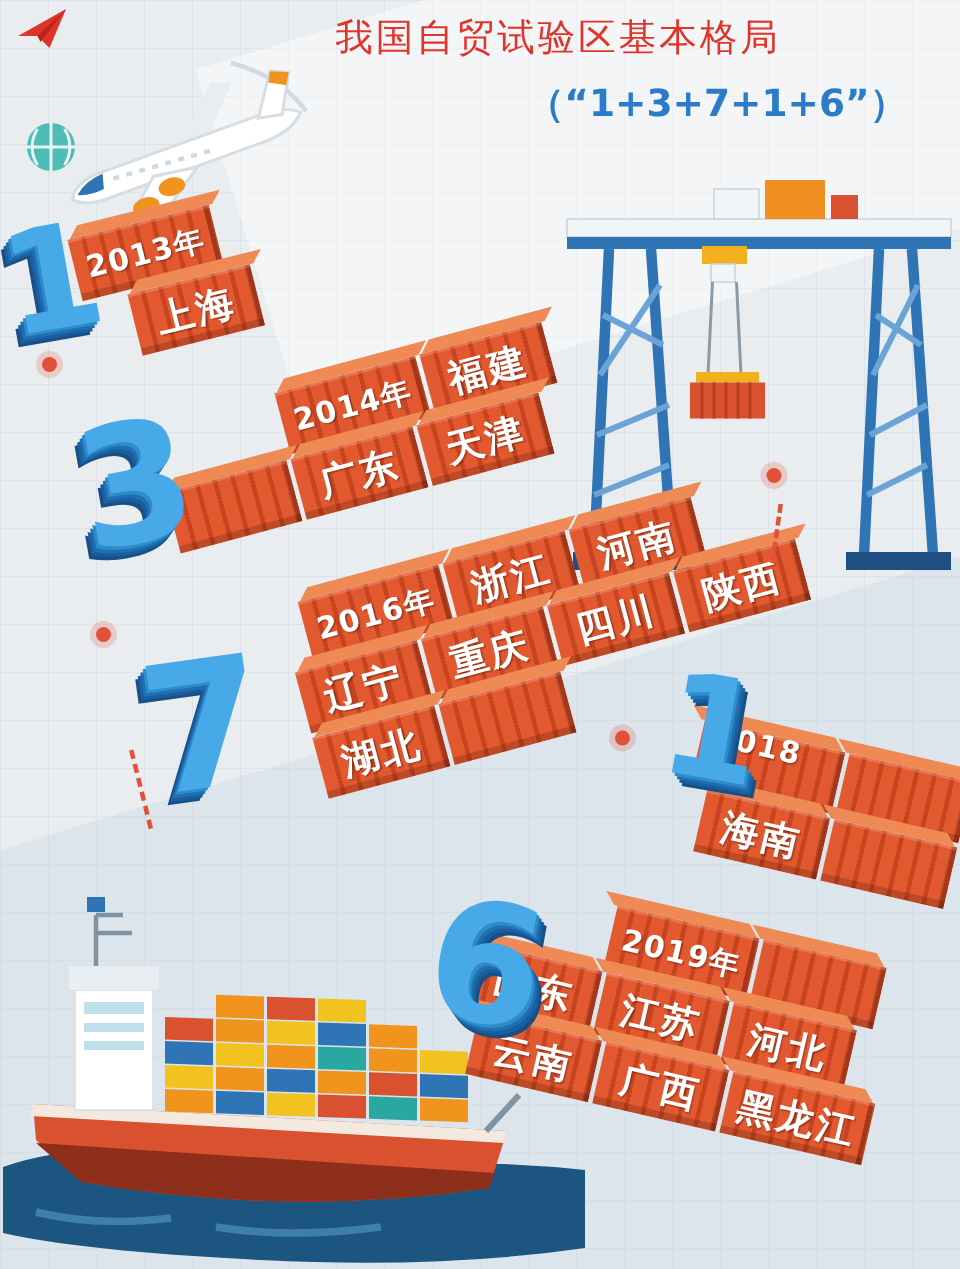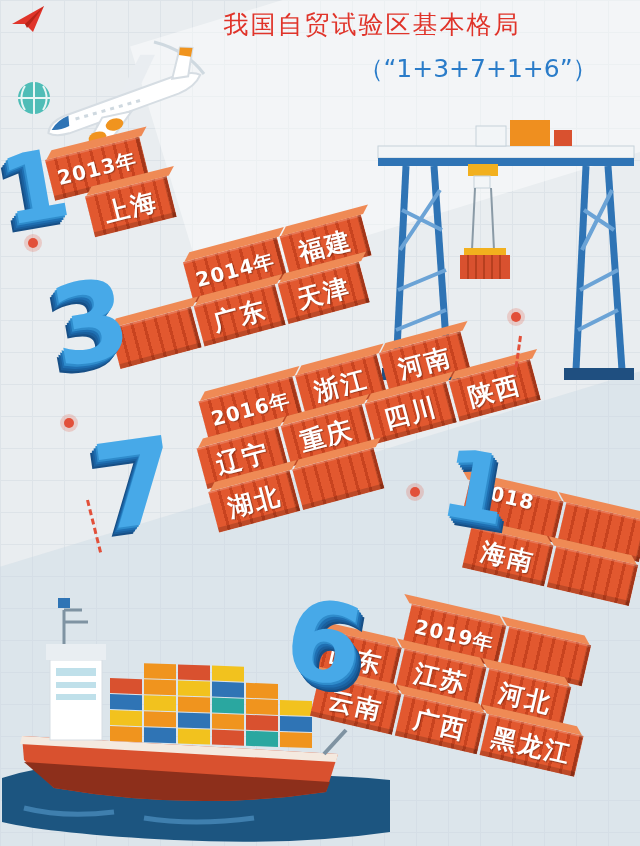--- a/index.html
+++ b/index.html
@@ -12,21 +12,21 @@
       linear-gradient(90deg, #dde3e8 1px, transparent 1px);
     background-size: 32px 32px;
   }
   .band { position: absolute; z-index: 0; }
   .band-1 { width: 1000px; height: 480px; left: -180px; top: 480px; transform: rotate(-17deg); background: rgba(201,215,227,.38); }
   .band-2 { width: 760px; height: 250px; left: 150px; top: -70px; transform: rotate(-17deg); background: rgba(255,255,255,.45); }
 
   .title { position: absolute; z-index: 6; left: 112px; top: 8px; width: 520px; text-align: center;
     font-size: 25px; font-weight: 400; color: #e0342a; letter-spacing: 2px; }
   .subtitle { position: absolute; z-index: 6; left: 338px; top: 52px; width: 280px; text-align: center;
-    font-size: 25px; font-weight: 400; color: #2a7cc9; }
+    font-size: 25px; font-weight: 700; color: #2a7cc9; }
 
   .art { position: absolute; z-index: 1; }
 
   .wall { position: absolute; z-index: 3; transform-origin: left top; }
   .crow { display: flex; }
   .crow + .crow { margin-top: 3px; }
   .cbox {
     position: relative; height: 42px; min-width: 84px; padding: 0 8px; margin-right: 3px;
     display: flex; align-items: center; justify-content: center;
     color: #fff; font-weight: 900; font-size: 25px; letter-spacing: 2px;

